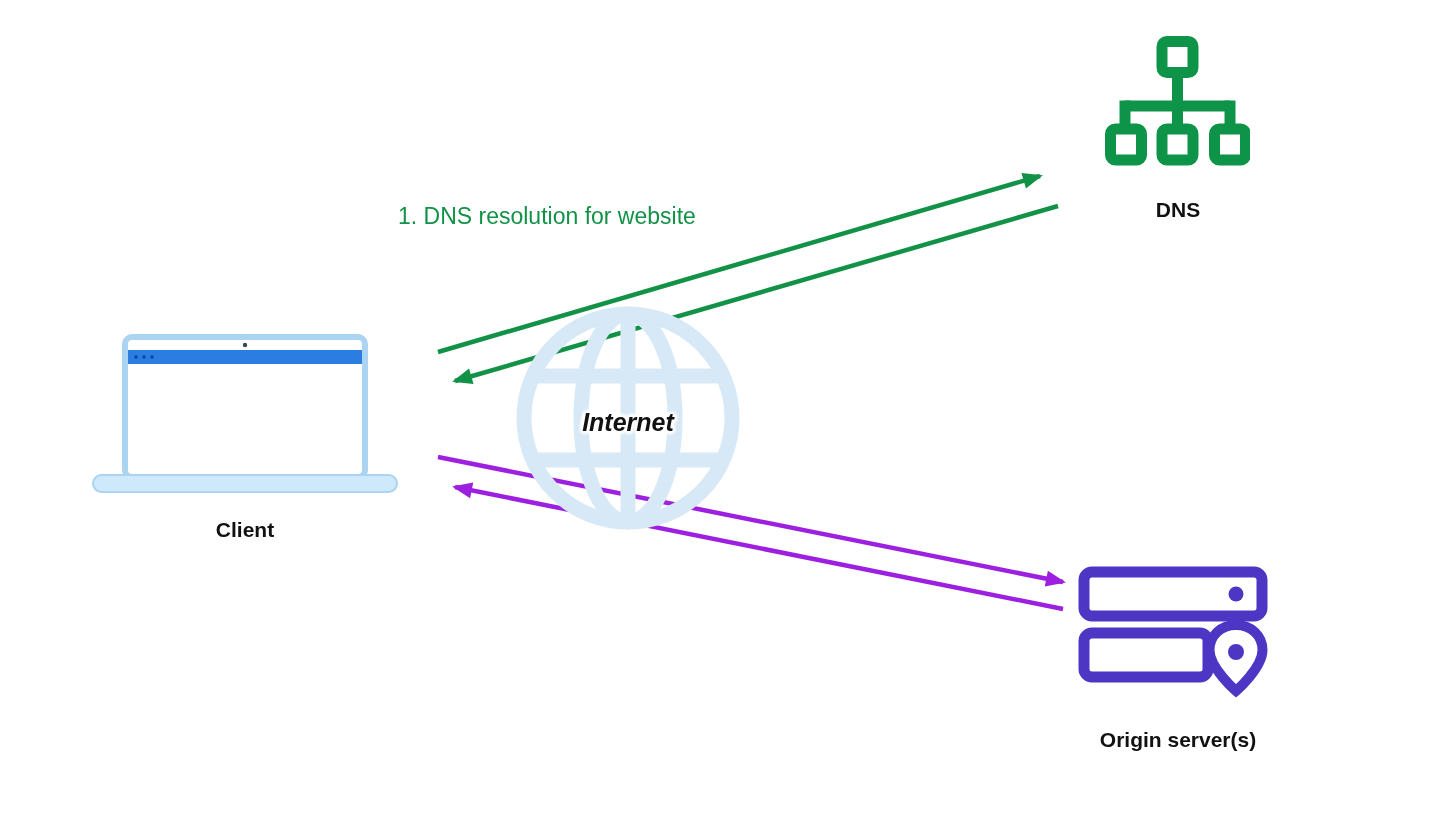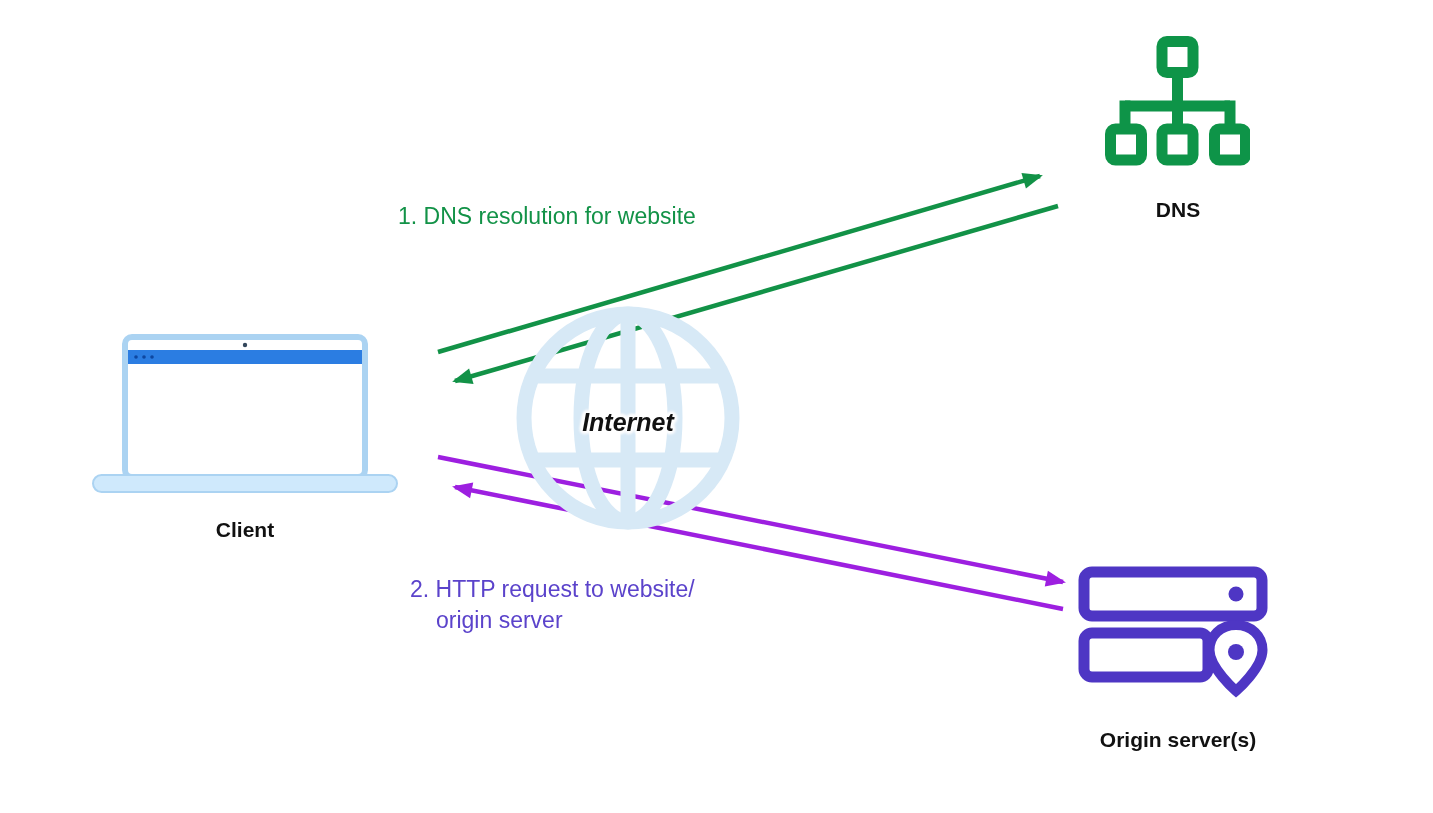--- a/index.html
+++ b/index.html
@@ -119,18 +119,14 @@
       <circle cx="158" cy="28" r="7.5" style="fill:var(--server)"></circle>
       <rect x="6" y="67" width="124" height="44" rx="8" fill="none" style="stroke:var(--server)" stroke-width="11"></rect>
       <path d="M158 59 C 142.5 59 131.5 70 131.5 84 C 131.5 102 158 125 158 125 C 158 125 184.5 102 184.5 84 C 184.5 70 173.5 59 158 59 Z" fill="#ffffff" style="stroke:var(--server)" stroke-width="10"></path>
       <circle cx="158" cy="86" r="8" style="fill:var(--server)"></circle>
     </svg>
   </div>
   <div class="abs node-label center-text" style="left:1178px;top:728px;text-align:center;">Origin server(s)</div>
 
   <div class="abs step-label step1" style="left:398px;top:203px;">1. DNS resolution for website</div>
 
-  <div class="abs step-label step2" style="left:410px;top:574px;">
-    <span>2. HTTP request to website/</span>
-    <span class="indent">origin server</span>
-  </div>
 
 </div>
 
 </body></html>

